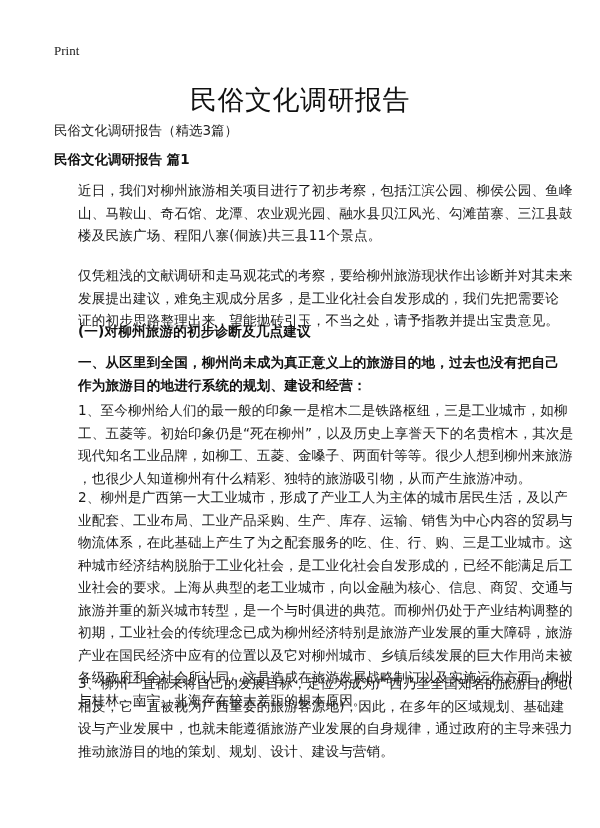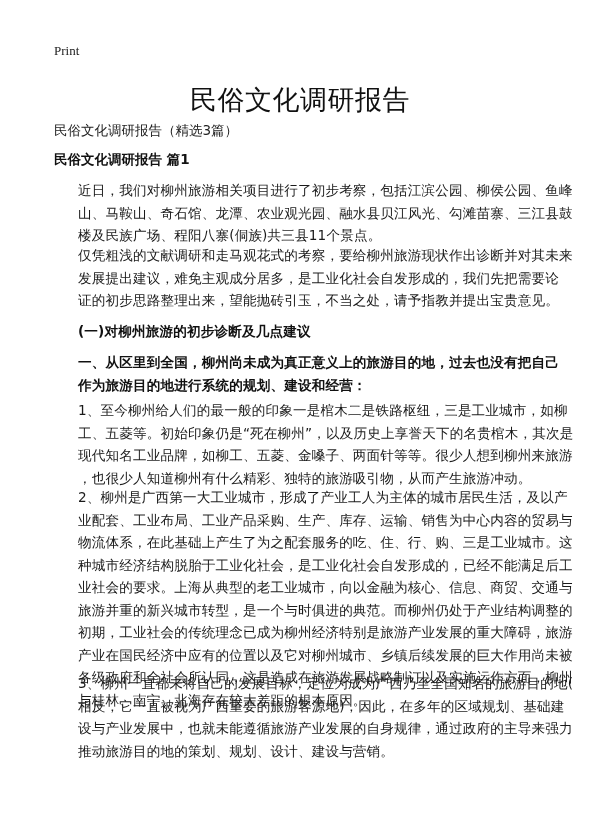--- a/index.html
+++ b/index.html
@@ -80,21 +80,21 @@
 <div class="subtitle">民俗文化调研报告（精选3篇）</div>
 
 <div class="section-heading">民俗文化调研报告 篇1</div>
 
 <p class="para" style="top:179px;">
   <span class="ln">近日，我们对柳州旅游相关项目进行了初步考察，包括江滨公园、柳侯公园、鱼峰</span>
   <span class="ln">山、马鞍山、奇石馆、龙潭、农业观光园、融水县贝江风光、勾滩苗寨、三江县鼓</span>
   <span class="ln">楼及民族广场、程阳八寨(侗族)共三县11个景点。</span>
 </p>
 
-<p class="para" style="top:244px;text-align:center;">
+<p class="para" style="top:264px;text-align:center;">
   <span class="ln">仅凭粗浅的文献调研和走马观花式的考察，要给柳州旅游现状作出诊断并对其未来</span>
   <span class="ln">发展提出建议，难免主观成分居多，是工业化社会自发形成的，我们先把需要论</span>
   <span class="ln">证的初步思路整理出来，望能抛砖引玉，不当之处，请予指教并提出宝贵意见。</span>
 </p>
 
 <p class="para bold-heading" style="top:320px;">
   <span class="ln">(一)对柳州旅游的初步诊断及几点建议</span>
 </p>
 
 <p class="para bold-heading" style="top:351px;">

